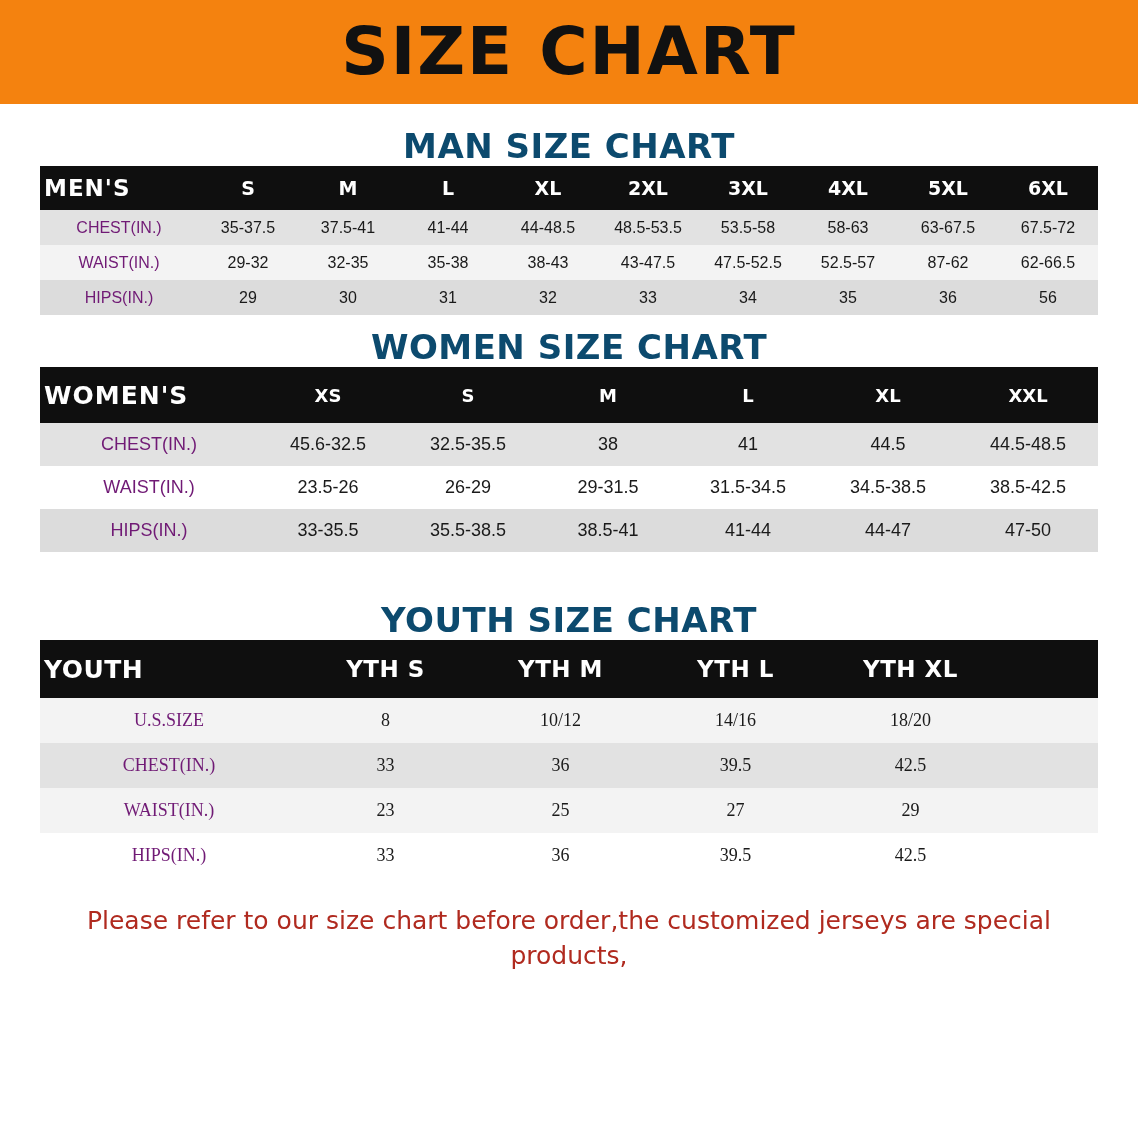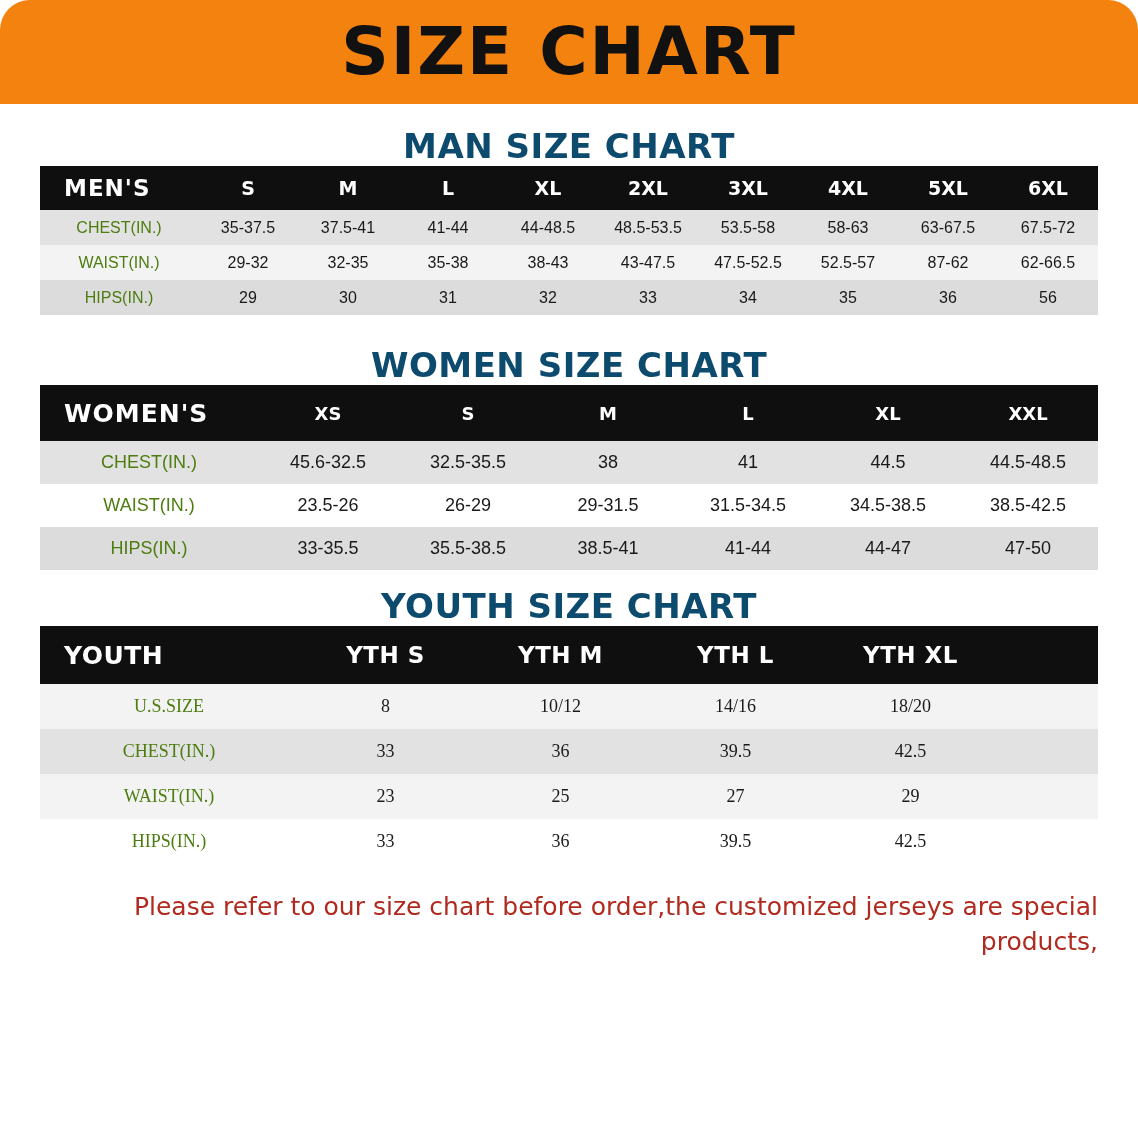--- a/index.html
+++ b/index.html
@@ -8,21 +8,20 @@
     width: 1138px; height: 1132px;
     background: #ffffff;
     font-family: "Liberation Sans", sans-serif;
   }
   .page {
     width: 1138px;
     height: 1132px;
     position: relative;
     overflow: hidden;
     background: #ffffff;
-    border-radius: 30px;
   }
 
   
   .banner {
     width: 100%;
     height: 104px;
     background: #f4820f;
     display: flex;
     align-items: center;
     justify-content: center;
@@ -39,51 +38,51 @@
 
   
   .section-title {
     text-align: center;
     font-family: "DejaVu Sans", sans-serif;
     font-weight: bold;
     color: #0c4a6e;
     letter-spacing: 0.5px;
   }
   .t-man    { font-size: 34px; margin-top: 22px; }
-  .t-women  { font-size: 34px; margin-top: 30px; }
-  .t-youth  { font-size: 34px; margin-top: 16px; }
+  .t-women  { font-size: 34px; margin-top: 12px; }
+  .t-youth  { font-size: 34px; margin-top: 48px; }
 
   
   table {
     border-collapse: collapse;
     table-layout: fixed;
   }
   .tbl-wrap { display: flex; justify-content: center; }
 
   .size-table { width: 1058px; }
   .size-table thead th {
     background: #0f0f0f;
     color: #ffffff;
     font-family: "DejaVu Sans", sans-serif;
     font-weight: bold;
     text-align: center;
   }
   .size-table thead th.rowhead {
     text-align: left;
-    padding-left: 24px;
+    padding-left: 4px;
     letter-spacing: 1px;
   }
   .size-table tbody td {
     text-align: center;
     color: #1a1a1a;
     font-family: "Liberation Sans", sans-serif;
   }
   .size-table tbody td.rowlabel {
     text-align: center;
-    color: #4d7c0f;
+    color: #701a75;
   }
   .row-shade-a { background: #e2e2e2; }
   .row-shade-b { background: #f3f3f3; }
   .row-shade-c { background: #dcdcdc; }
   .row-white   { background: #ffffff; }
 
   
   #men-table thead th { height: 44px; font-size: 19px; }
   #men-table thead th.rowhead { font-size: 23px; }
   #men-table tbody td { height: 35px; font-size: 16px; }
@@ -101,21 +100,21 @@
 
   
   .note {
     margin: 26px 40px 0 40px;
     color: #b02a1f;
     font-family: "DejaVu Sans", sans-serif;
     font-size: 25px;
     line-height: 1.38;
     text-align: center;
   }
-  .note span { display: block; text-align: right; }
+  .note span { display: block; }
 </style>
 </head>
 <body>
 
 <div class="page">
 
   <div class="banner">
     <div class="banner-title">SIZE CHART</div>
   </div>
 

